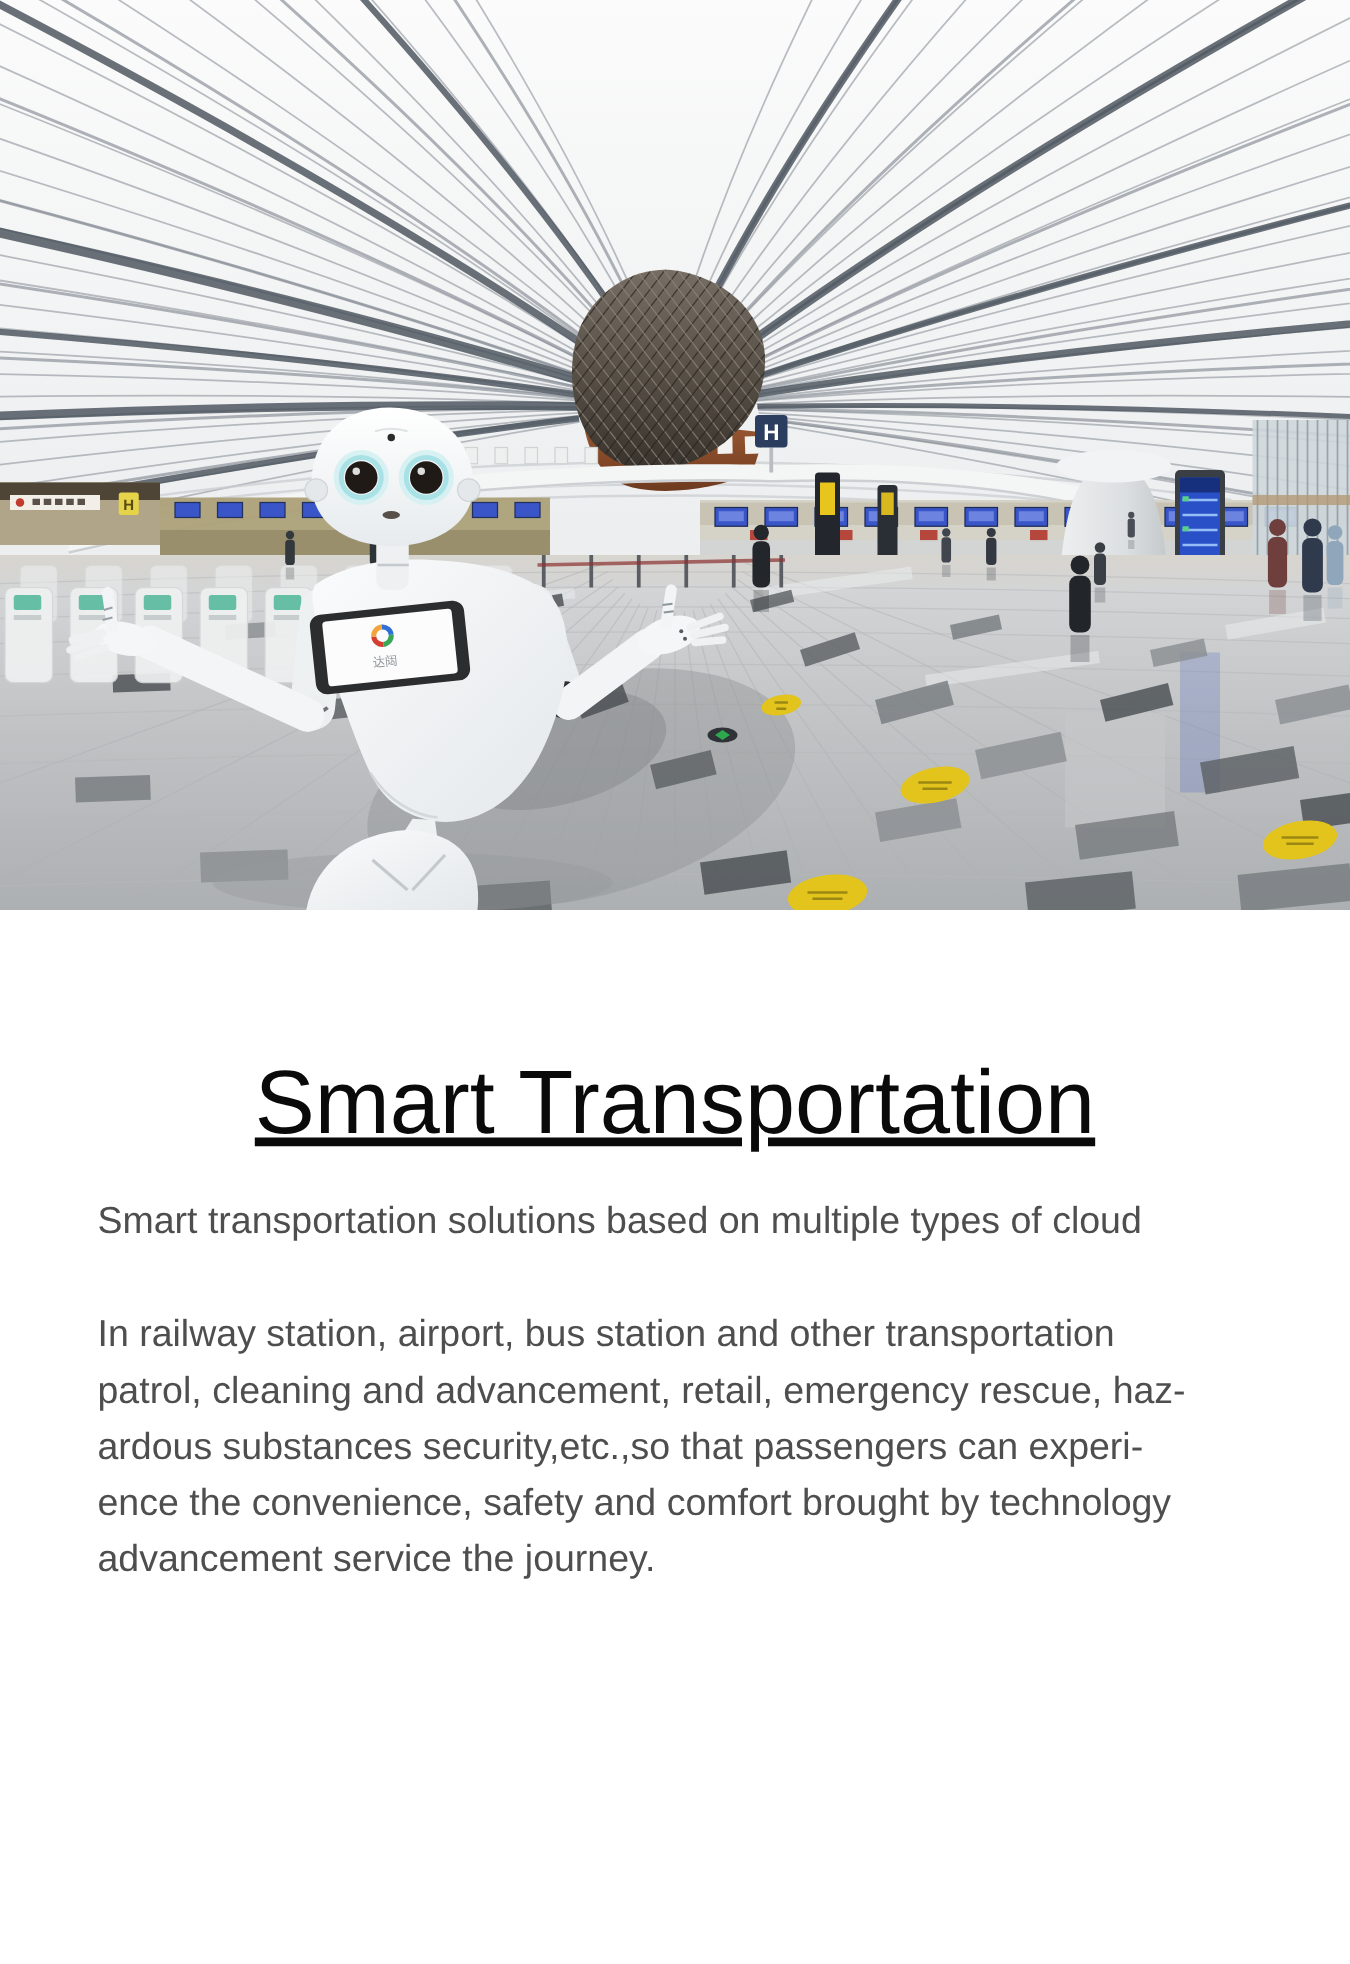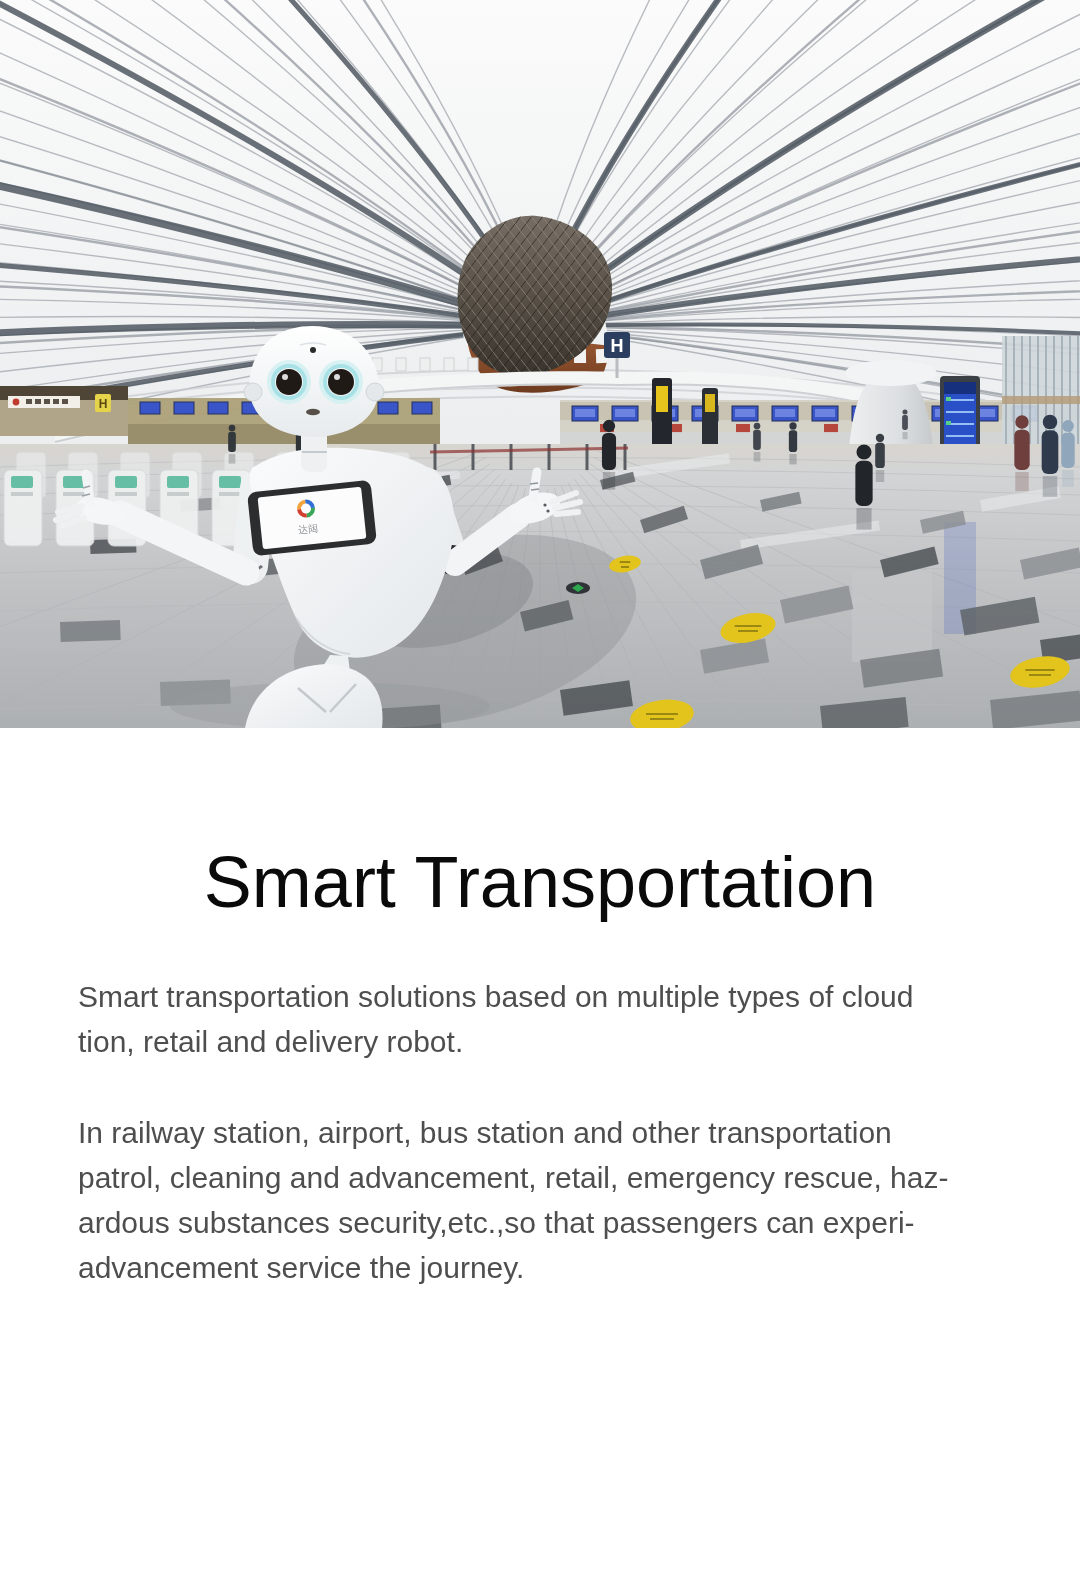--- a/index.html
+++ b/index.html
@@ -1,25 +1,25 @@
 <!DOCTYPE html>
 <html><head>
 <meta charset="utf-8">
 <style>
   html,body{margin:0;padding:0;background:#ffffff;}
   .page{width:1080px;height:1571px;margin:0 auto;background:#fff;overflow:hidden;
         font-family:"Liberation Sans", sans-serif;}
   .hero{width:1080px;height:728px;overflow:hidden;position:relative;background:#f4f5f6;}
   .hero svg{display:block;}
   h1.title{margin:118px 0 0 0;text-align:center;font-size:72px;font-weight:400;
-           color:#0a0a0a;line-height:1;letter-spacing:0;}
+           color:#0a0a0a;line-height:1;letter-spacing:0;text-decoration:underline;}
   .body-text{padding:0 78px;color:#4e4e4e;font-size:30px;}
   .para{margin:0;}
   .para .line{line-height:45px;white-space:nowrap;}
-  .para1{margin-top:56px;}
+  .para1{margin-top:36px;}
   .para2{margin-top:46px;}
 </style>
 </head>
 <body>
 
 <div class="page">
 
   <div class="hero">
     <svg id="hero-svg" width="1080" height="728" viewBox="0 0 1080 728" xmlns="http://www.w3.org/2000/svg">
         <defs>
@@ -524,22 +524,22 @@
           </g>
         </g>
       </svg>
   </div>
 
   <h1 class="title">Smart Transportation</h1>
 
   <div class="body-text">
     <div class="para para1">
       <div class="line">Smart transportation solutions based on multiple types of cloud</div>
-      <div class="line">tion, retail and delivery robot.</div>
     </div>
     <div class="para para2">
       <div class="line">In railway station, airport, bus station and other transportation</div>
       <div class="line">patrol, cleaning and advancement, retail, emergency rescue, haz-</div>
       <div class="line">ardous substances security,etc.,so that passengers can experi-</div>
+      <div class="line">ence the convenience, safety and comfort brought by technology</div>
       <div class="line">advancement service the journey.</div>
     </div>
   </div>
 </div>
 
 </body></html>

